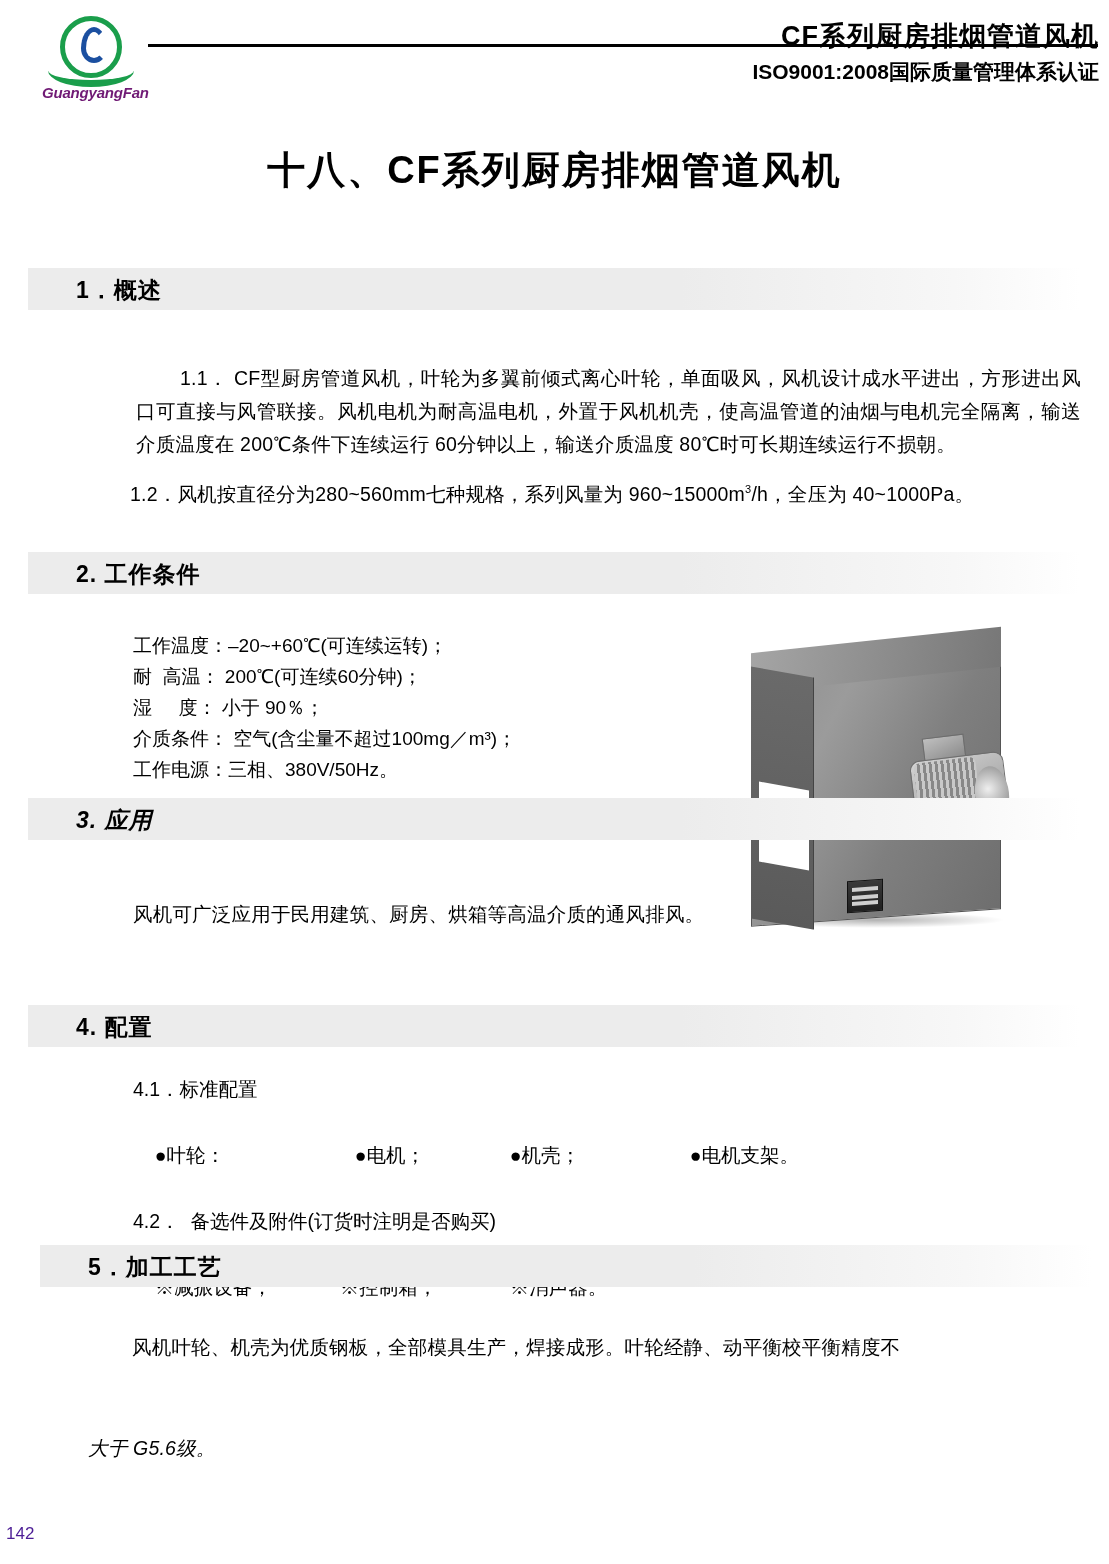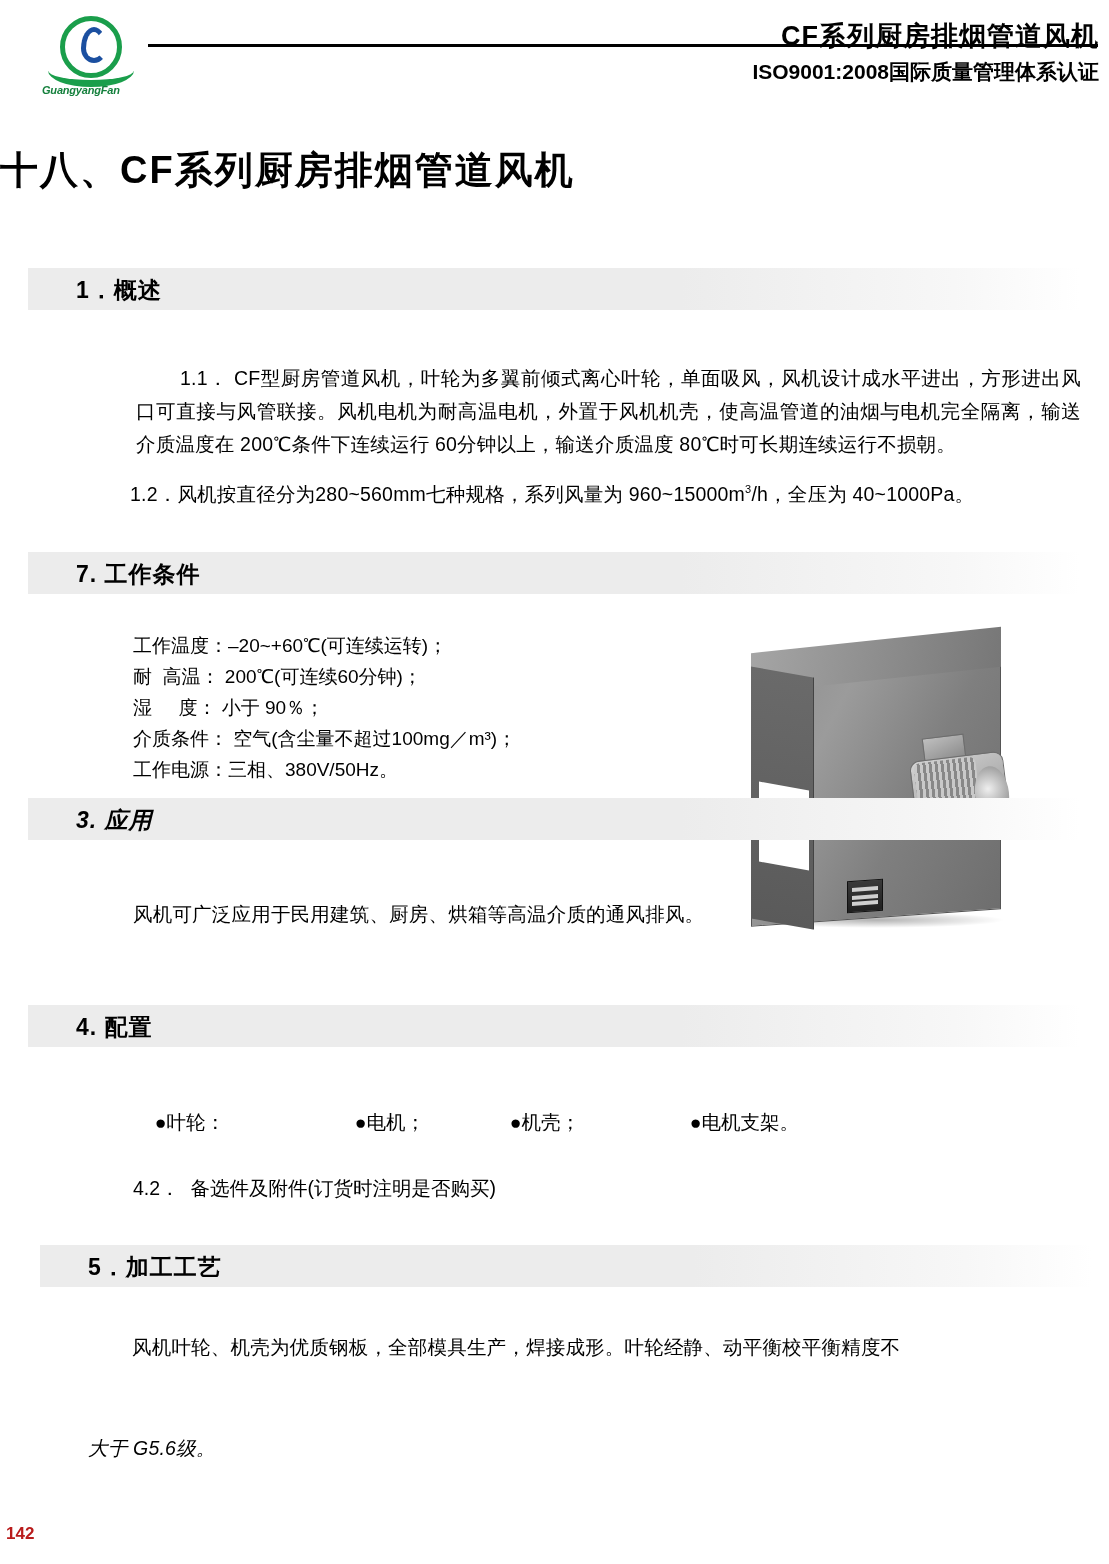--- a/index.html
+++ b/index.html
@@ -52,24 +52,24 @@
     position: absolute;
     left: 18px; top: 40px;
     width: 86px; height: 26px;
     border-bottom: 7px solid #1a9e4b;
     border-radius: 0 0 50% 50%;
   }
   .logo-text {
     position: absolute;
     left: 12px;
     top: 70px;
-    font-size: 11px;
+    font-size: 15px;
     font-weight: bold;
     font-style: italic;
-    color: #15803d;
+    color: #701a75;
     letter-spacing: -0.2px;
   }
   .hdr-rule {
     position: absolute;
     left: 148px;
     top: 44px;
     width: 950px;
     height: 3px;
     background: #000;
   }
@@ -89,21 +89,21 @@
     font-weight: bold;
     letter-spacing: 0px;
   }
 
   
   .page-title {
     position: absolute;
     top: 145px;
     left: 0;
     width: 1109px;
-    text-align: left;
+    text-align: center;
     font-size: 38px;
     font-weight: bold;
     letter-spacing: 2px;
   }
 
   
   .sec-bar {
     position: absolute;
     left: 28px;
     width: 1052px;
@@ -240,22 +240,21 @@
     line-height: 33px;
   }
   .cfg-row { white-space: pre; }
 
   
   .footer-num {
     position: absolute;
     left: 6px;
     top: 1524px;
     font-size: 17px;
-    color: #b91c1c;
-    font-weight: bold;
+    color: #4c1d95;
   }
 </style>
 </head>
 <body>
 
 <div class="header">
   <div class="logo-wrap">
     <div class="logo-circle"></div>
     <div class="logo-swoosh"></div>
     <div class="logo-text">GuangyangFan</div>
@@ -271,21 +270,21 @@
   <span>1．概述</span>
 </div>
 
 <div class="para indent" style="left:88px; top:362px; width:945px; text-align:justify;margin-left:48px;">1.1． CF型厨房管道风机，叶轮为多翼前倾式离心叶轮，单面吸风，风机设计成水平进出，方形进出风口可直接与风管联接。风机电机为耐高温电机，外置于风机机壳，使高温管道的油烟与电机完全隔离，输送介质温度在 200℃条件下连续运行 60分钟以上，输送介质温度 80℃时可长期连续运行不损朝。</div>
 
 <div class="para" style="left:130px; top:473px; width:930px;">
   <span>1.2．风机按直径分为280~560mm七种规格，系列风量为 960~15000m</span><sup class="su">3</sup><span>/h，全压为 40~1000Pa。</span>
 </div>
 
 <div class="sec-bar" style="top:552px;">
-  <span>7. 工作条件</span>
+  <span>2. 工作条件</span>
 </div>
 
 <div class="specs">
   <div><span>工作温度：</span><span>–20~+60℃(可连续运转)；</span></div>
   <div><span>耐  高温： </span><span>200℃(可连续60分钟)；</span></div>
   <div><span>湿     度： </span><span>小于 90％；</span></div>
   <div><span>介质条件： </span><span>空气(含尘量不超过100mg／m³)；</span></div>
   <div><span>工作电源：</span><span>三相、380V/50Hz。</span></div>
 </div>
 
@@ -306,20 +305,21 @@
   <span>3. 应用</span>
 </div>
 
 <div class="para" style="left:133px; top:898px; width:640px;">风机可广泛应用于民用建筑、厨房、烘箱等高温介质的通风排风。</div>
 
 <div class="sec-bar" style="top:1005px;">
   <span>4. 配置</span>
 </div>
 
 <div class="cfg" style="left:133px; top:1073px; width:900px;">
+  <div class="cfg-row">4.1．标准配置</div>
   <div class="cfg-row">
     <span style="display:inline-block;width:200px;">●叶轮：</span><span style="display:inline-block;width:155px;">●电机；</span><span style="display:inline-block;width:180px;">●机壳；</span><span>●电机支架。</span>
   </div>
   <div class="cfg-row">4.2．  备选件及附件(订货时注明是否购买)</div>
   <div class="cfg-row">
     <span style="display:inline-block;width:185px;">※减振设备；</span><span style="display:inline-block;width:170px;">※控制箱；</span><span>※消声器。</span>
   </div>
 </div>
 
 <div class="sec-bar" style="top:1245px;margin-left:12px;">

